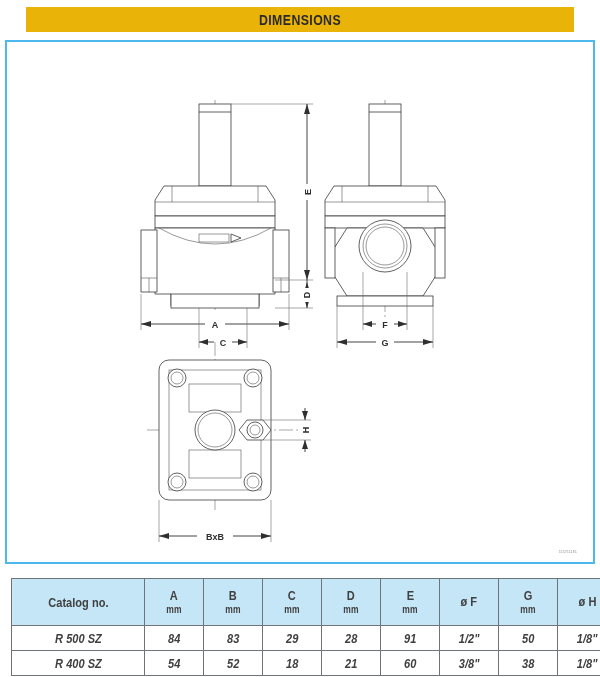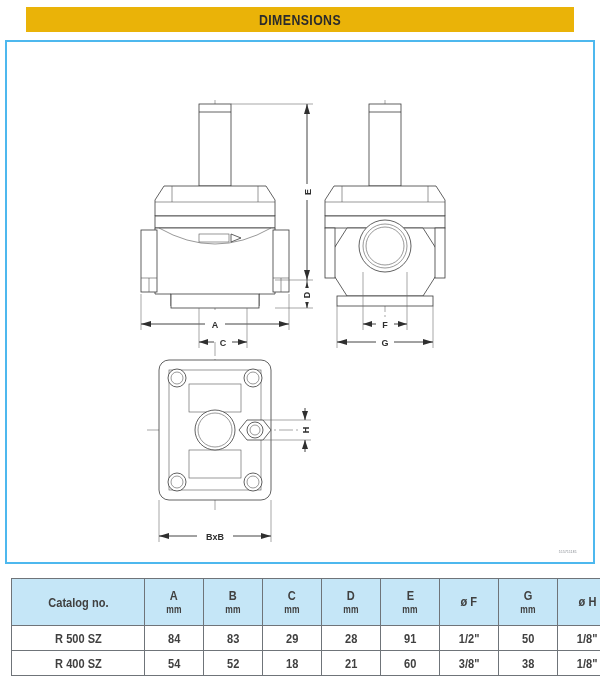--- a/index.html
+++ b/index.html
@@ -84,20 +84,21 @@
   .dim-table th {
     background: #c5e6f7;
     height: 44px;
     vertical-align: middle;
     font-size: 13px;
   }
   .dim-table td {
     background: #ffffff;
     height: 22px;
     font-size: 13px;
+    font-style: italic;
   }
   .hdr-inner {
     display: flex;
     flex-direction: column;
     align-items: center;
     justify-content: center;
     line-height: 1.15;
   }
   .hdr-letter {
     font-size: 13px;

